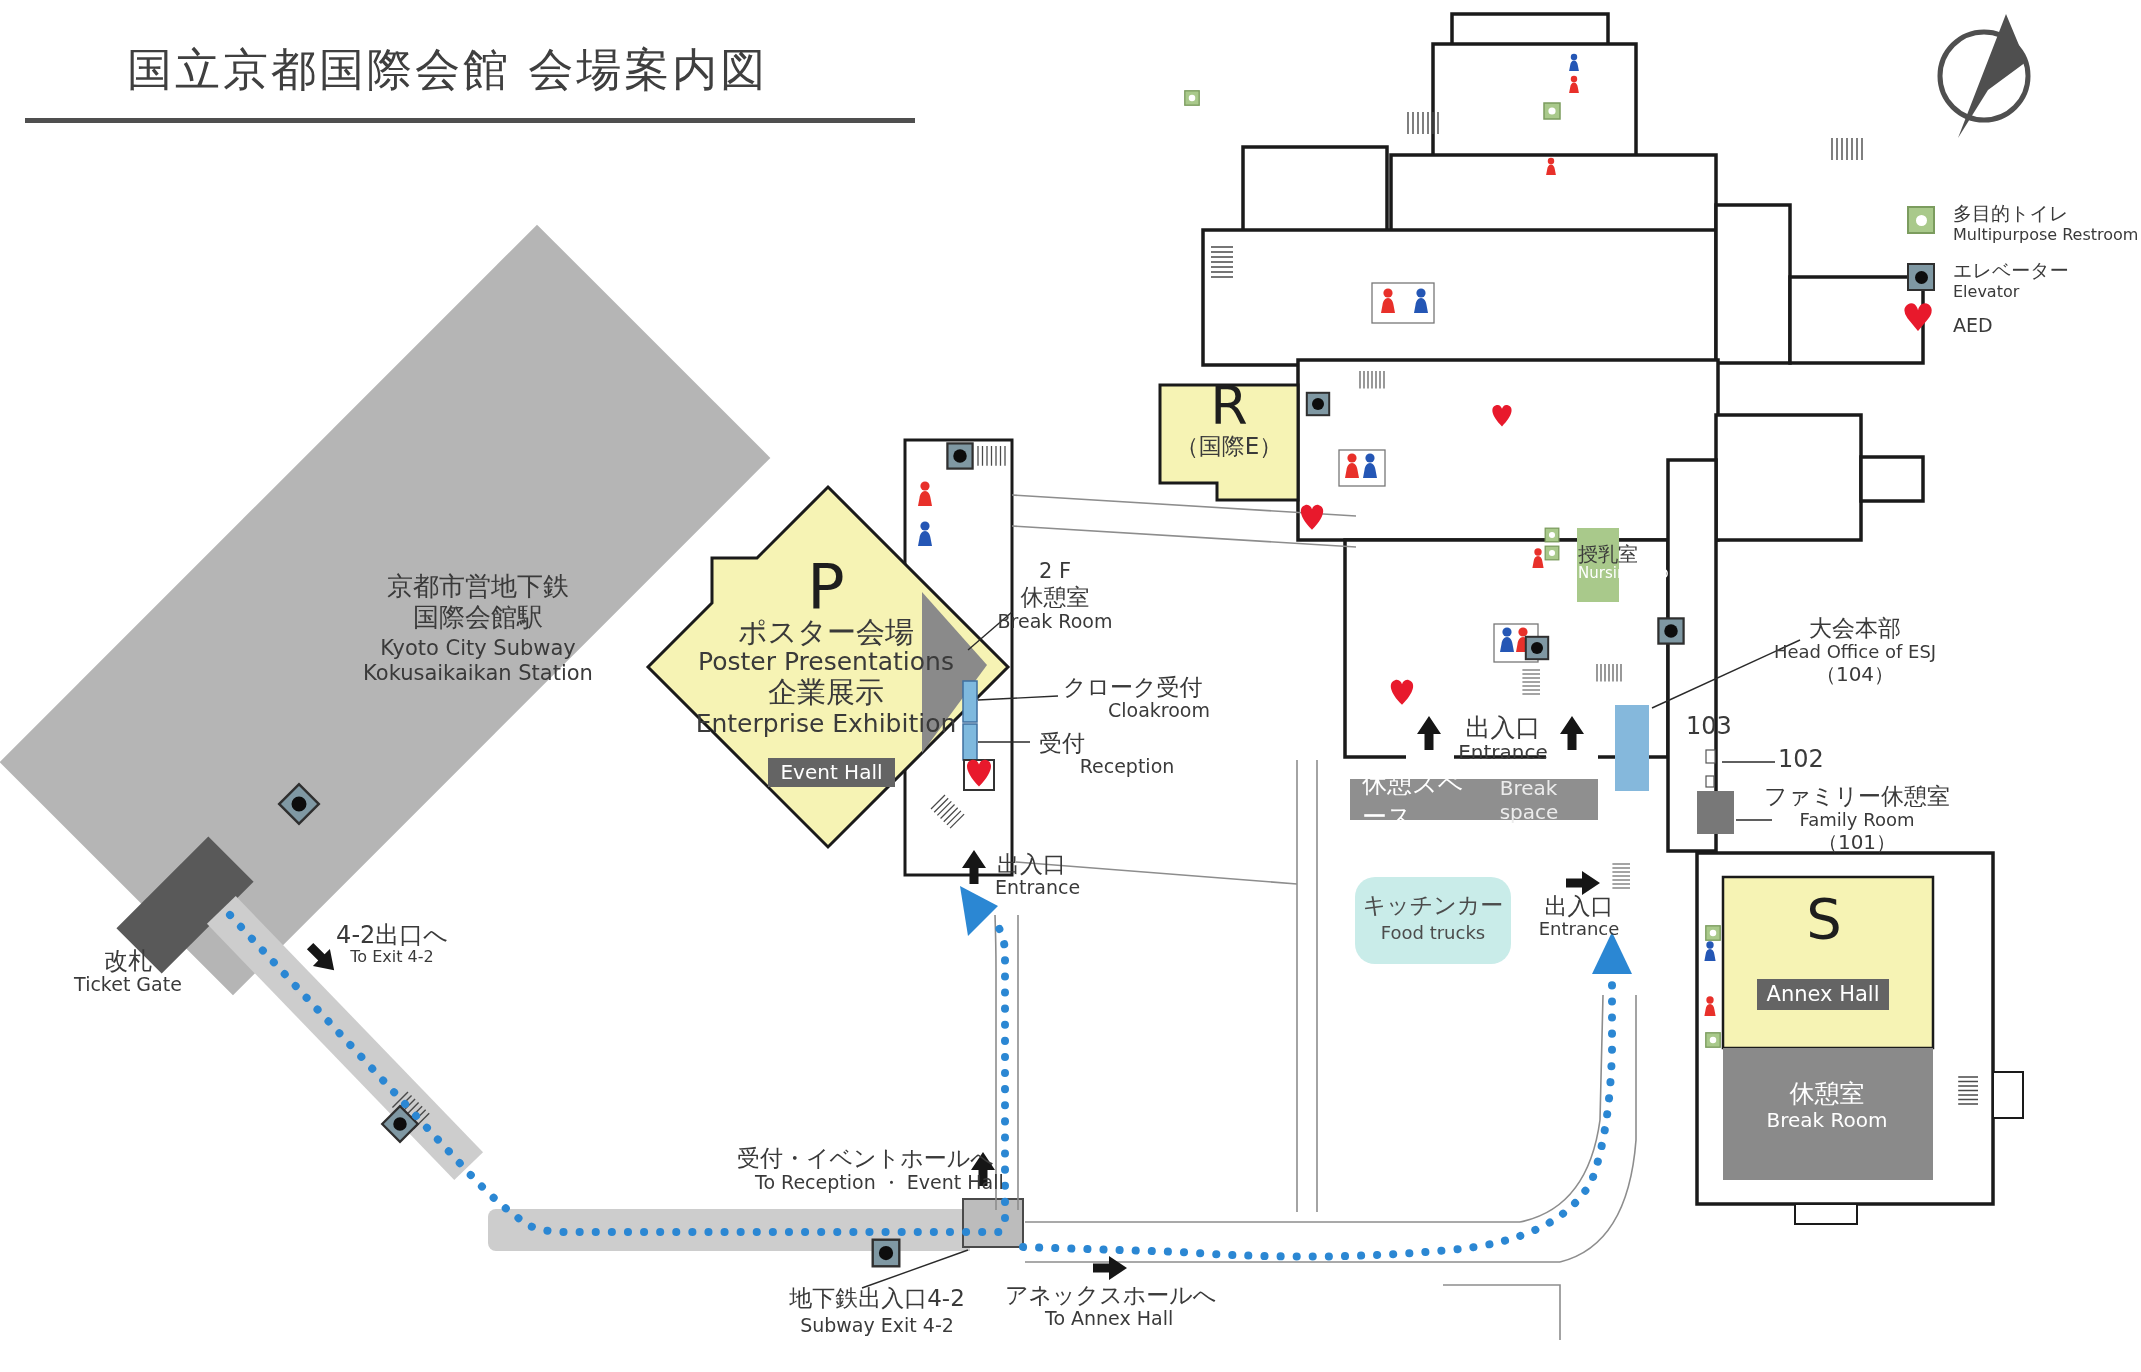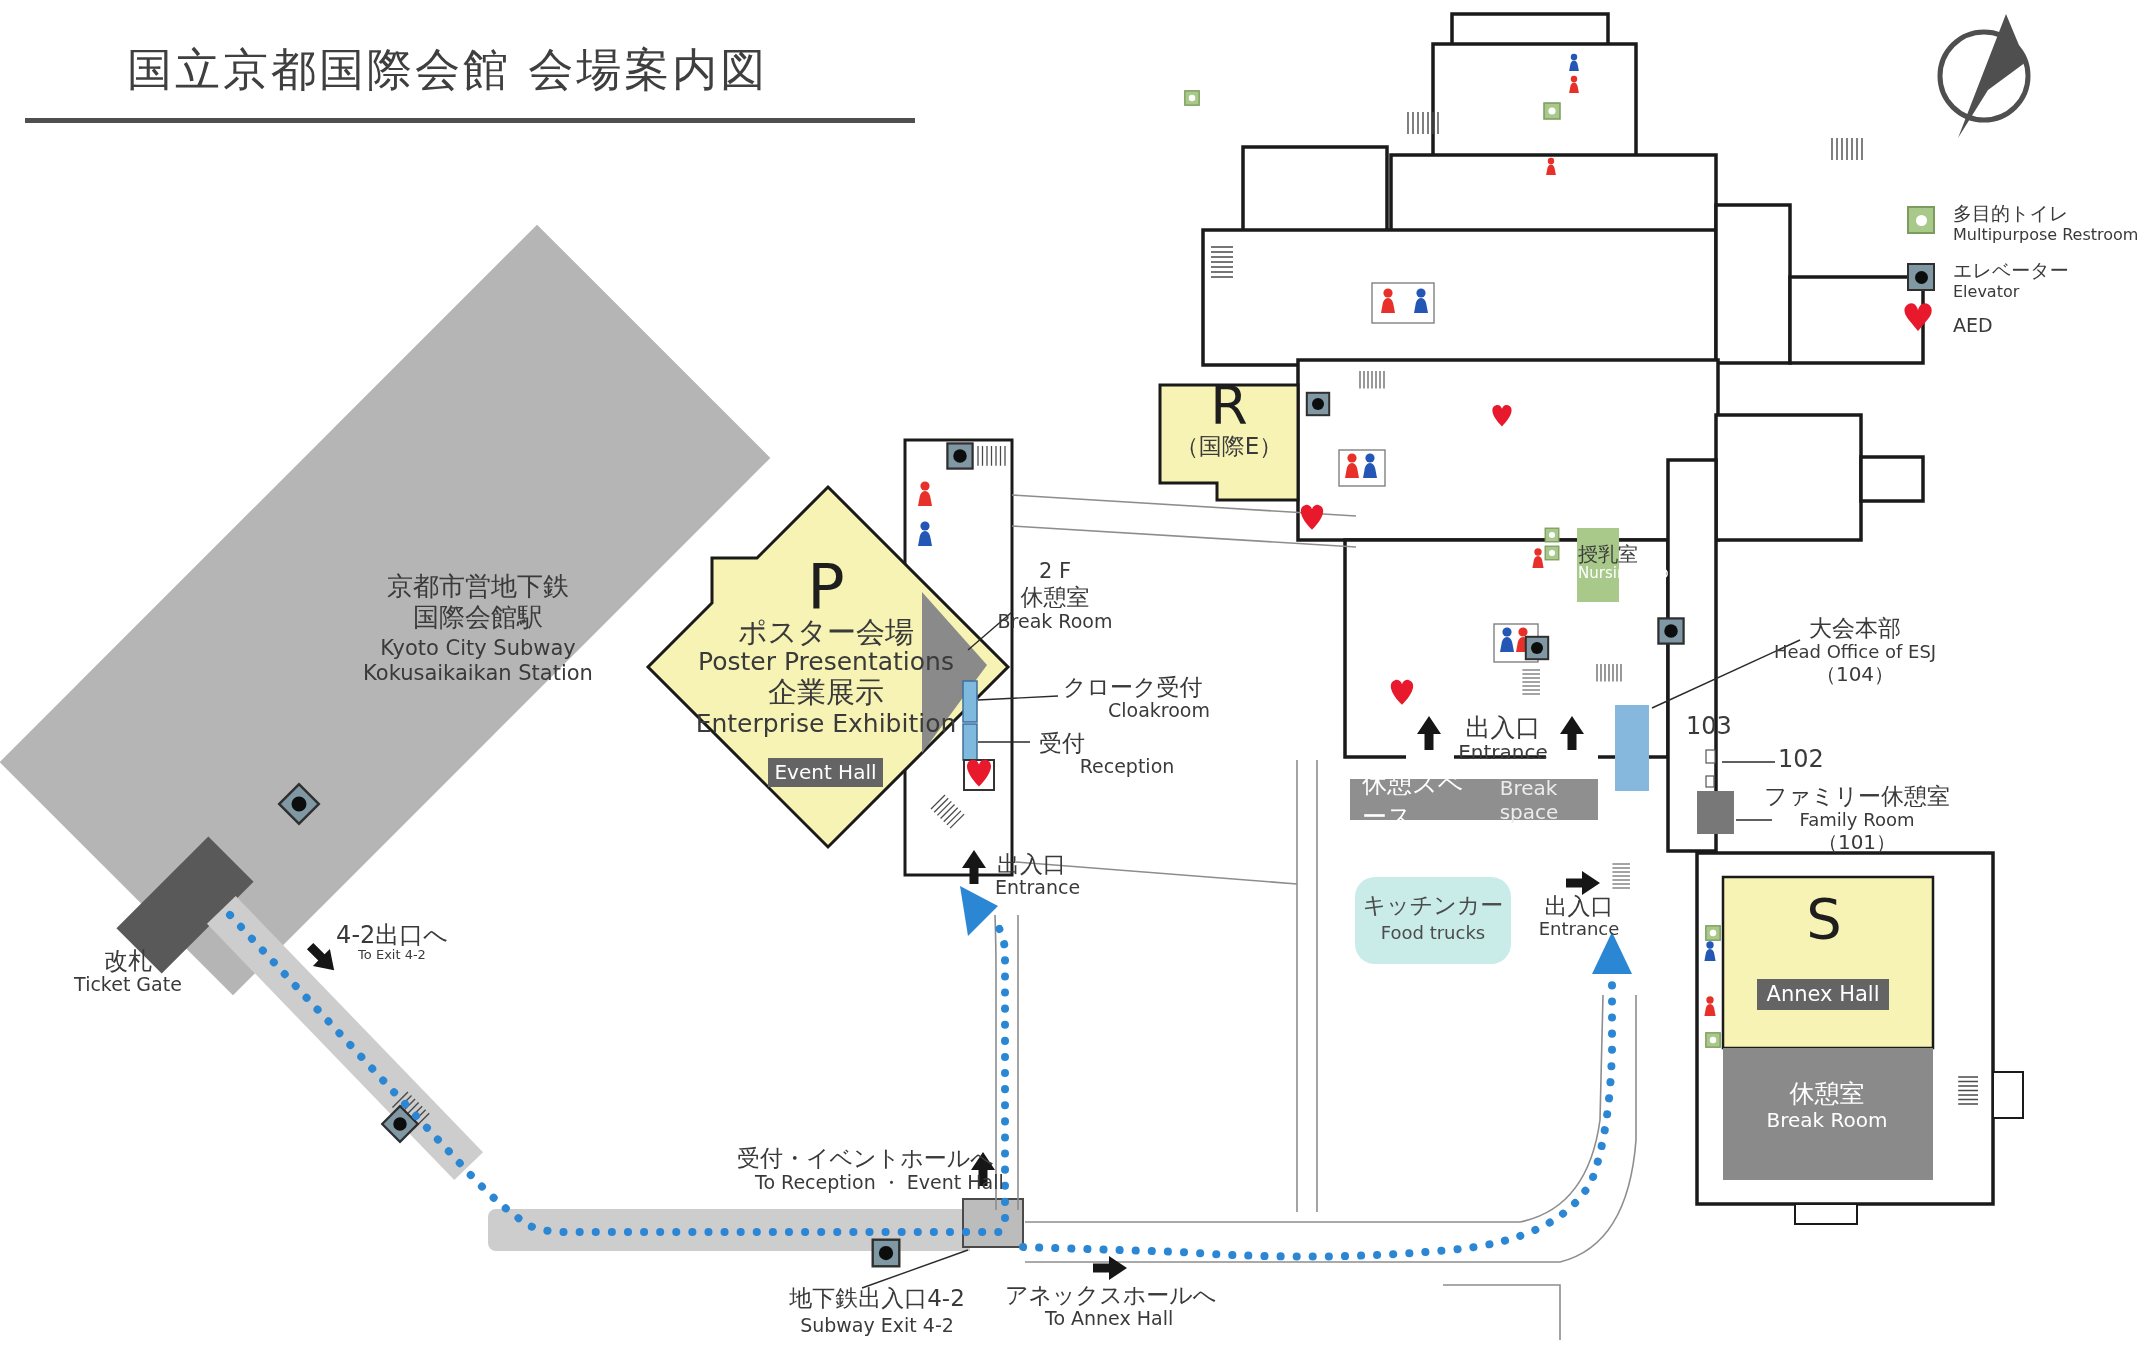--- a/index.html
+++ b/index.html
@@ -23,21 +23,21 @@
   .band{left:5px;top:445px;width:760px;height:330px;background:#b5b5b5;transform:rotate(-45deg);}
   .gate{left:120px;top:873px;width:130px;height:64px;background:#595959;transform:rotate(-45deg);}
   .diagcorr{left:167px;top:1018px;width:356px;height:40px;background:#cdcdcd;transform:rotate(46deg);}
   .lowcorr{left:488px;top:1209px;width:482px;height:42px;background:#cdcdcd;border-radius:8px 0 0 8px;}
   .junction{left:962px;top:1198px;width:62px;height:50px;background:#bcbcbc;border:2px solid #4a4a4a;box-sizing:border-box;}
   
   .breakspace{left:1350px;top:779px;width:248px;height:41px;background:#8f8f8f;display:flex;align-items:center;gap:16px;padding-left:12px;box-sizing:border-box;}
   .bs-ja{font-size:25px;color:#fff;} .bs-en{font-size:20px;color:#ececec;}
   .foodtruck{left:1355px;top:877px;width:156px;height:87px;background:#c9ece9;border-radius:20px;}
   .badge{position:absolute;background:#646464;color:#fff;text-align:center;}
-  .badge-eh{left:768px;top:758px;width:115px;height:29px;font-size:20px;line-height:29px;}
+  .badge-eh{left:768px;top:758px;width:127px;height:29px;font-size:20px;line-height:29px;}
   .badge-ah{left:1757px;top:979px;width:132px;height:31px;font-size:21px;line-height:31px;}
   svg{position:absolute;left:0;top:0;}
   .z1{z-index:3;} .z2{z-index:5;}
 </style>
 </head>
 <body>
 
 <div id="stage">
 
   <div class="abs band"></div>
@@ -237,21 +237,21 @@
   <div class="lab z2" style="left:1901px;top:297px;font-size:38px;color:#e8192c;">♥</div>
   <div class="lab lg-ja z2" style="left:1953px;top:315px;">AED</div>
 
   <div class="lab cx z2" style="left:478px;top:572px;font-size:26px;">京都市営地下鉄</div>
   <div class="lab cx z2" style="left:478px;top:603px;font-size:26px;">国際会館駅</div>
   <div class="lab cx z2" style="left:478px;top:637px;font-size:21px;">Kyoto City Subway</div>
   <div class="lab cx z2" style="left:478px;top:662px;font-size:21px;">Kokusaikaikan Station</div>
   <div class="lab cx z2" style="left:128px;top:948px;font-size:24px;">改札</div>
   <div class="lab cx z2" style="left:128px;top:974px;font-size:19px;">Ticket Gate</div>
   <div class="lab cx z2" style="left:392px;top:922px;font-size:24px;">4-2出口へ</div>
-  <div class="lab cx z2" style="left:392px;top:948px;font-size:13px;">To Exit 4-2</div>
+  <div class="lab cx z2" style="left:392px;top:948px;font-size:16px;">To Exit 4-2</div>
 
   <div class="lab cx z2" style="left:826px;top:552px;font-size:62px;color:#1e1e1e;">P</div>
   <div class="lab cx z2" style="left:826px;top:616px;font-size:29px;">ポスター会場</div>
   <div class="lab cx z2" style="left:826px;top:648px;font-size:25px;">Poster Presentations</div>
   <div class="lab cx z2" style="left:826px;top:676px;font-size:29px;text-align:right;">企業展示</div>
   <div class="lab cx z2" style="left:826px;top:710px;font-size:25px;">Enterprise Exhibition</div>
   <div class="badge badge-eh z2">Event Hall</div>
   <div class="lab cx z2" style="left:1055px;top:560px;font-size:21px;">2 F</div>
   <div class="lab cx z2" style="left:1055px;top:585px;font-size:23px;">休憩室</div>
   <div class="lab cx z2" style="left:1055px;top:611px;font-size:19px;">Break Room</div>

